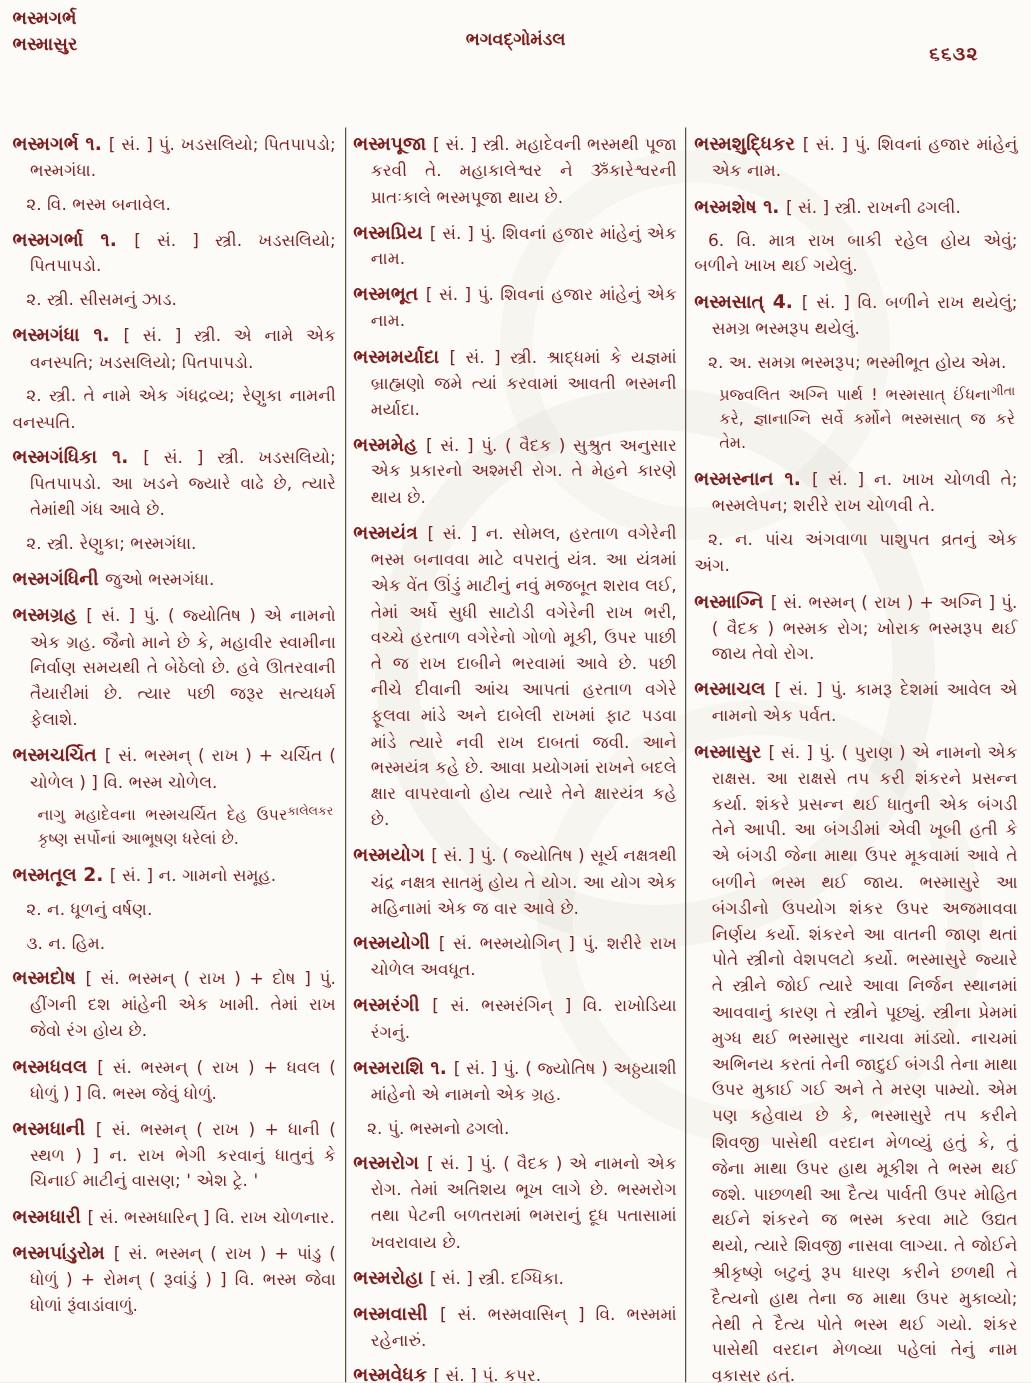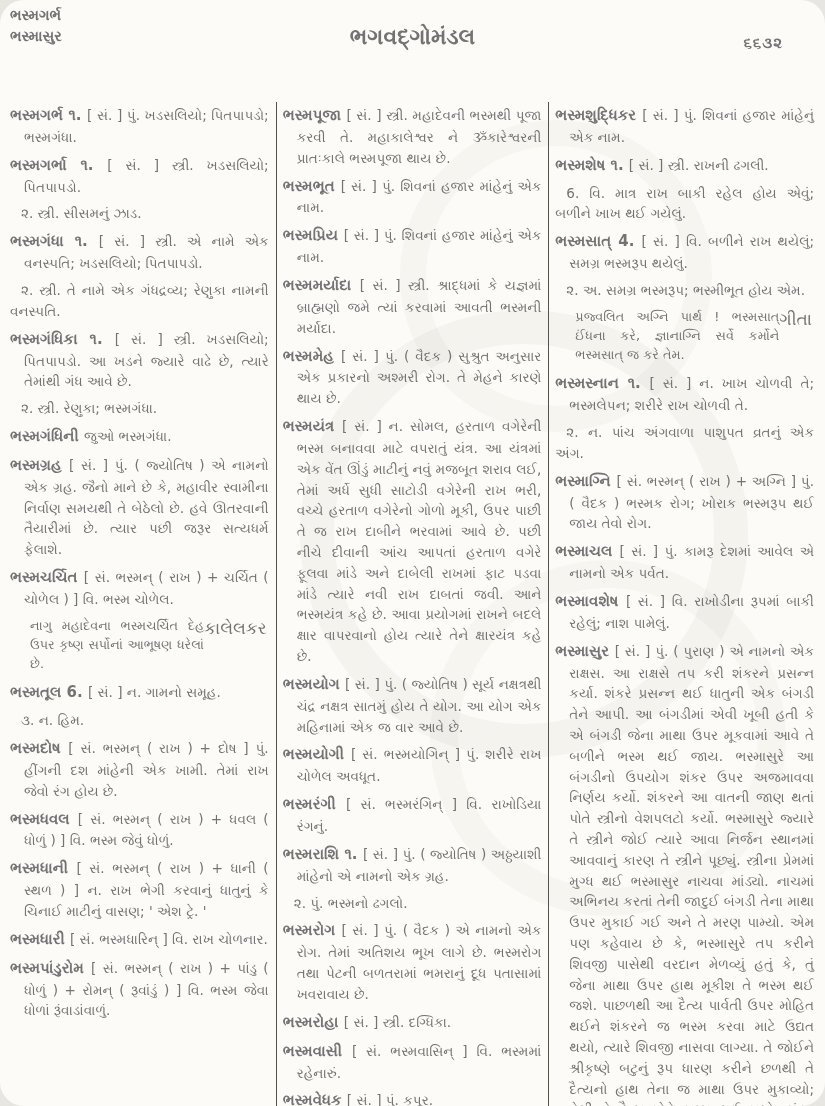--- a/index.html
+++ b/index.html
@@ -1,38 +1,37 @@
 <!DOCTYPE html>
 <html><head>
 <meta charset="utf-8">
 <style>
   html,body{margin:0;padding:0;background:#e8e6e1;}
   .page{
     position:relative;
     width:825px;height:1106px;
     margin:0 auto;
     background:#fcfbf7;
-    color:#737373;
+    color:#7f1d1d;
     font-family:"DejaVu Sans",sans-serif;
     overflow:hidden;
     box-sizing:border-box;
-    border-radius:24px;
   }
   
   .wm{position:absolute;border-radius:50%;pointer-events:none;}
   .wm1{left:300px;top:310px;width:380px;height:380px;border:34px solid rgba(120,115,100,0.055);}
   .wm2{left:400px;top:120px;width:260px;height:260px;border:26px solid rgba(120,115,100,0.045);}
   .wm3{left:430px;top:560px;width:300px;height:300px;border:28px solid rgba(120,115,100,0.045);}
 
   header.pghead{
     position:relative;
     height:60px;
   }
   .guide{position:absolute;left:10px;top:5px;font-weight:700;font-size:14.5px;line-height:1.45;}
-  .pgtitle{position:absolute;left:0;right:0;top:24px;text-align:center;font-weight:700;font-size:22px;}
+  .pgtitle{position:absolute;left:0;right:0;top:24px;text-align:center;font-weight:700;font-size:14px;}
   .pgnum{position:absolute;right:42px;top:34px;font-weight:700;font-size:15px;letter-spacing:1px;}
 
   main.columns{
     display:flex;
     align-items:stretch;
     height:1040px;
     padding:2px 4px 0 4px;
     box-sizing:border-box;
     margin-top:40px;
   }
@@ -48,21 +47,21 @@
   p.para{margin:0 0 6px 0;text-align:justify;}
   p.entry{padding-left:14px;text-indent:-14px;}
   p.sense{padding-left:0;text-indent:11px;}
   .hw{font-weight:700;font-size:15px;}
   p.quote{
     margin:2px 2px 8px 20px;
     font-size:12.8px;
     line-height:1.5;
     text-align:justify;
   }
-  .cite{float:right;font-size:17px;}
+  .cite{float:right;font-size:10px;font-family:Liberation Mono, monospace;}
 </style>
 </head>
 <body>
 
 <div class="page">
   <div class="wm wm1"></div>
   <div class="wm wm2"></div>
   <div class="wm wm3"></div>
 
   <header class="pghead">
@@ -70,43 +69,45 @@
       <div>ભસ્મગર્ભ</div>
       <div>ભસ્માસુર</div>
     </div>
     <div class="pgtitle">ભગવદ્ગોમંડલ</div>
     <div class="pgnum">૬૬૩૨</div>
   </header>
 
   <main class="columns">
     <section class="col">
         <p class="para entry"><span class="hw">ભસ્મગર્ભ ૧. </span>[ સં. ] પું. ખડસલિયો; પિતપાપડો; ભસ્મગંધા.</p>
+        <p class="para sense">૨. વિ. ભસ્મ બનાવેલ.</p>
         <p class="para entry"><span class="hw">ભસ્મગર્ભા ૧. </span>[ સં. ] સ્ત્રી. ખડસલિયો; પિતપાપડો.</p>
         <p class="para sense">૨. સ્ત્રી. સીસમનું ઝાડ.</p>
         <p class="para entry"><span class="hw">ભસ્મગંધા ૧. </span>[ સં. ] સ્ત્રી. એ નામે એક વનસ્પતિ; ખડસલિયો; પિતપાપડો.</p>
         <p class="para sense">૨. સ્ત્રી. તે નામે એક ગંધદ્રવ્ય; રેણુકા નામની વનસ્પતિ.</p>
         <p class="para entry"><span class="hw">ભસ્મગંધિકા ૧. </span>[ સં. ] સ્ત્રી. ખડસલિયો; પિતપાપડો. આ ખડને જ્યારે વાઢે છે, ત્યારે તેમાંથી ગંધ આવે છે.</p>
         <p class="para sense">૨. સ્ત્રી. રેણુકા; ભસ્મગંધા.</p>
         <p class="para entry"><span class="hw">ભસ્મગંધિની </span>જુઓ ભસ્મગંધા.</p>
         <p class="para entry"><span class="hw">ભસ્મગ્રહ </span>[ સં. ] પું. ( જ્યોતિષ ) એ નામનો એક ગ્રહ. જૈનો માને છે કે, મહાવીર સ્વામીના નિર્વાણ સમયથી તે બેઠેલો છે. હવે ઊતરવાની તૈયારીમાં છે. ત્યાર પછી જરૂર સત્યધર્મ ફેલાશે.</p>
         <p class="para entry"><span class="hw">ભસ્મચર્ચિત </span>[ સં. ભસ્મન્ ( રાખ ) + ચર્ચિત ( ચોળેલ ) ] વિ. ભસ્મ ચોળેલ.</p>
         <p class="para quote"><span class="cite">કાલેલકર</span><span>નાગુ મહાદેવના ભસ્મચર્ચિત દેહ ઉપર કૃષ્ણ સર્પોનાં આભૂષણ ધરેલાં છે.</span></p>
-        <p class="para entry"><span class="hw">ભસ્મતૂલ 6. </span>[ સં. ] ન. ગામનો સમૂહ.</p>
+        <p class="para entry"><span class="hw">ભસ્મતૂલ 2. </span>[ સં. ] ન. ગામનો સમૂહ.</p>
+        <p class="para sense">૨. ન. ધૂળનું વર્ષણ.</p>
         <p class="para sense">૩. ન. હિમ.</p>
         <p class="para entry"><span class="hw">ભસ્મદોષ </span>[ સં. ભસ્મન્ ( રાખ ) + દોષ ] પું. હીંગની દશ માંહેની એક ખામી. તેમાં રાખ જેવો રંગ હોય છે.</p>
         <p class="para entry"><span class="hw">ભસ્મધવલ </span>[ સં. ભસ્મન્ ( રાખ ) + ધવલ ( ધોળું ) ] વિ. ભસ્મ જેવું ધોળું.</p>
         <p class="para entry"><span class="hw">ભસ્મધાની </span>[ સં. ભસ્મન્ ( રાખ ) + ધાની ( સ્થળ ) ] ન. રાખ ભેગી કરવાનું ધાતુનું કે ચિનાઈ માટીનું વાસણ; ' એશ ટ્રે. '</p>
         <p class="para entry"><span class="hw">ભસ્મધારી </span>[ સં. ભસ્મધારિન્ ] વિ. રાખ ચોળનાર.</p>
         <p class="para entry"><span class="hw">ભસ્મપાંડુરોમ </span>[ સં. ભસ્મન્ ( રાખ ) + પાંડુ ( ધોળું ) + રોમન્ ( રૂવાંડું ) ] વિ. ભસ્મ જેવા ધોળાં રૂંવાડાંવાળું.</p>
       </section>
     <div class="vrule"></div>
     <section class="col">
         <p class="para entry"><span class="hw">ભસ્મપૂજા </span>[ સં. ] સ્ત્રી. મહાદેવની ભસ્મથી પૂજા કરવી તે. મહાકાલેશ્વર ને ૐકારેશ્વરની પ્રાતઃકાલે ભસ્મપૂજા થાય છે.</p>
+        <p class="para entry"><span class="hw">ભસ્મપ્રિય </span>[ સં. ] પું. શિવનાં હજાર માંહેનું એક નામ.</p>
         <p class="para entry"><span class="hw">ભસ્મભૂત </span>[ સં. ] પું. શિવનાં હજાર માંહેનું એક નામ.</p>
-        <p class="para entry"><span class="hw">ભસ્મપ્રિય </span>[ સં. ] પું. શિવનાં હજાર માંહેનું એક નામ.</p>
         <p class="para entry"><span class="hw">ભસ્મમર્યાદા </span>[ સં. ] સ્ત્રી. શ્રાદ્ધમાં કે યજ્ઞમાં બ્રાહ્મણો જમે ત્યાં કરવામાં આવતી ભસ્મની મર્યાદા.</p>
         <p class="para entry"><span class="hw">ભસ્મમેહ </span>[ સં. ] પું. ( વૈદક ) સુશ્રુત અનુસાર એક પ્રકારનો અશ્મરી રોગ. તે મેહને કારણે થાય છે.</p>
         <p class="para entry"><span class="hw">ભસ્મયંત્ર </span>[ સં. ] ન. સોમલ, હરતાળ વગેરેની ભસ્મ બનાવવા માટે વપરાતું યંત્ર. આ યંત્રમાં એક વેંત ઊંડું માટીનું નવું મજબૂત શરાવ લઈ, તેમાં અર્ધે સુધી સાટોડી વગેરેની રાખ ભરી, વચ્ચે હરતાળ વગેરેનો ગોળો મૂકી, ઉપર પાછી તે જ રાખ દાબીને ભરવામાં આવે છે. પછી નીચે દીવાની આંચ આપતાં હરતાળ વગેરે ફૂલવા માંડે અને દાબેલી રાખમાં ફાટ પડવા માંડે ત્યારે નવી રાખ દાબતાં જવી. આને ભસ્મયંત્ર કહે છે. આવા પ્રયોગમાં રાખને બદલે ક્ષાર વાપરવાનો હોય ત્યારે તેને ક્ષારયંત્ર કહે છે.</p>
         <p class="para entry"><span class="hw">ભસ્મયોગ </span>[ સં. ] પું. ( જ્યોતિષ ) સૂર્ય નક્ષત્રથી ચંદ્ર નક્ષત્ર સાતમું હોય તે યોગ. આ યોગ એક મહિનામાં એક જ વાર આવે છે.</p>
         <p class="para entry"><span class="hw">ભસ્મયોગી </span>[ સં. ભસ્મયોગિન્ ] પું. શરીરે રાખ ચોળેલ અવધૂત.</p>
         <p class="para entry"><span class="hw">ભસ્મરંગી </span>[ સં. ભસ્મરંગિન્ ] વિ. રાખોડિયા રંગનું.</p>
         <p class="para entry"><span class="hw">ભસ્મરાશિ ૧. </span>[ સં. ] પું. ( જ્યોતિષ ) અઠ્ઠયાશી માંહેનો એ નામનો એક ગ્રહ.</p>
         <p class="para sense">૨. પું. ભસ્મનો ઢગલો.</p>
         <p class="para entry"><span class="hw">ભસ્મરોગ </span>[ સં. ] પું. ( વૈદક ) એ નામનો એક રોગ. તેમાં અતિશય ભૂખ લાગે છે. ભસ્મરોગ તથા પેટની બળતરામાં ભમરાનું દૂધ પતાસામાં ખવરાવાય છે.</p>
         <p class="para entry"><span class="hw">ભસ્મરોહા </span>[ સં. ] સ્ત્રી. દગ્ધિકા.</p>
@@ -118,17 +119,16 @@
         <p class="para entry"><span class="hw">ભસ્મશુદ્ધિકર </span>[ સં. ] પું. શિવનાં હજાર માંહેનું એક નામ.</p>
         <p class="para entry"><span class="hw">ભસ્મશેષ ૧. </span>[ સં. ] સ્ત્રી. રાખની ઢગલી.</p>
         <p class="para sense">6. વિ. માત્ર રાખ બાકી રહેલ હોય એવું; બળીને ખાખ થઈ ગયેલું.</p>
         <p class="para entry"><span class="hw">ભસ્મસાત્ 4. </span>[ સં. ] વિ. બળીને રાખ થયેલું; સમગ્ર ભસ્મરૂપ થયેલું.</p>
         <p class="para sense">૨. અ. સમગ્ર ભસ્મરૂપ; ભસ્મીભૂત હોય એમ.</p>
         <p class="para quote"><span class="cite">ગીતા</span><span>પ્રજ્વલિત અગ્નિ પાર્થ ! ભસ્મસાત્ ઈંધના કરે, જ્ઞાનાગ્નિ સર્વે કર્મોને ભસ્મસાત્ જ કરે તેમ.</span></p>
         <p class="para entry"><span class="hw">ભસ્મસ્નાન ૧. </span>[ સં. ] ન. ખાખ ચોળવી તે; ભસ્મલેપન; શરીરે રાખ ચોળવી તે.</p>
         <p class="para sense">૨. ન. પાંચ અંગવાળા પાશુપત વ્રતનું એક અંગ.</p>
         <p class="para entry"><span class="hw">ભસ્માગ્નિ </span>[ સં. ભસ્મન્ ( રાખ ) + અગ્નિ ] પું. ( વૈદક ) ભસ્મક રોગ; ખોરાક ભસ્મરૂપ થઈ જાય તેવો રોગ.</p>
         <p class="para entry"><span class="hw">ભસ્માચલ </span>[ સં. ] પું. કામરૂ દેશમાં આવેલ એ નામનો એક પર્વત.</p>
-        <p class="para entry"><span class="hw">ભસ્માવશેષ </span>[ સં. ] વિ. રાખોડીના રૂપમાં બાકી રહેલું; નાશ પામેલું.</p>
         <p class="para entry"><span class="hw">ભસ્માસુર </span>[ સં. ] પું. ( પુરાણ ) એ નામનો એક રાક્ષસ. આ રાક્ષસે તપ કરી શંકરને પ્રસન્ન કર્યા. શંકરે પ્રસન્ન થઈ ધાતુની એક બંગડી તેને આપી. આ બંગડીમાં એવી ખૂબી હતી કે એ બંગડી જેના માથા ઉપર મૂકવામાં આવે તે બળીને ભસ્મ થઈ જાય. ભસ્માસુરે આ બંગડીનો ઉપયોગ શંકર ઉપર અજમાવવા નિર્ણય કર્યો. શંકરને આ વાતની જાણ થતાં પોતે સ્ત્રીનો વેશપલટો કર્યો. ભસ્માસુરે જ્યારે તે સ્ત્રીને જોઈ ત્યારે આવા નિર્જન સ્થાનમાં આવવાનું કારણ તે સ્ત્રીને પૂછ્યું. સ્ત્રીના પ્રેમમાં મુગ્ધ થઈ ભસ્માસુર નાચવા માંડ્યો. નાચમાં અભિનય કરતાં તેની જાદુઈ બંગડી તેના માથા ઉપર મુકાઈ ગઈ અને તે મરણ પામ્યો. એમ પણ કહેવાય છે કે, ભસ્માસુરે તપ કરીને શિવજી પાસેથી વરદાન મેળવ્યું હતું કે, તું જેના માથા ઉપર હાથ મૂકીશ તે ભસ્મ થઈ જશે. પાછળથી આ દૈત્ય પાર્વતી ઉપર મોહિત થઈને શંકરને જ ભસ્મ કરવા માટે ઉદ્યત થયો, ત્યારે શિવજી નાસવા લાગ્યા. તે જોઈને શ્રીકૃષ્ણે બટુનું રૂપ ધારણ કરીને છળથી તે દૈત્યનો હાથ તેના જ માથા ઉપર મુકાવ્યો; તેથી તે દૈત્ય પોતે ભસ્મ થઈ ગયો. શંકર પાસેથી વરદાન મેળવ્યા પહેલાં તેનું નામ વૃકાસુર હતું.</p>
       </section>
   </main>
 </div>
 
 </body></html>

